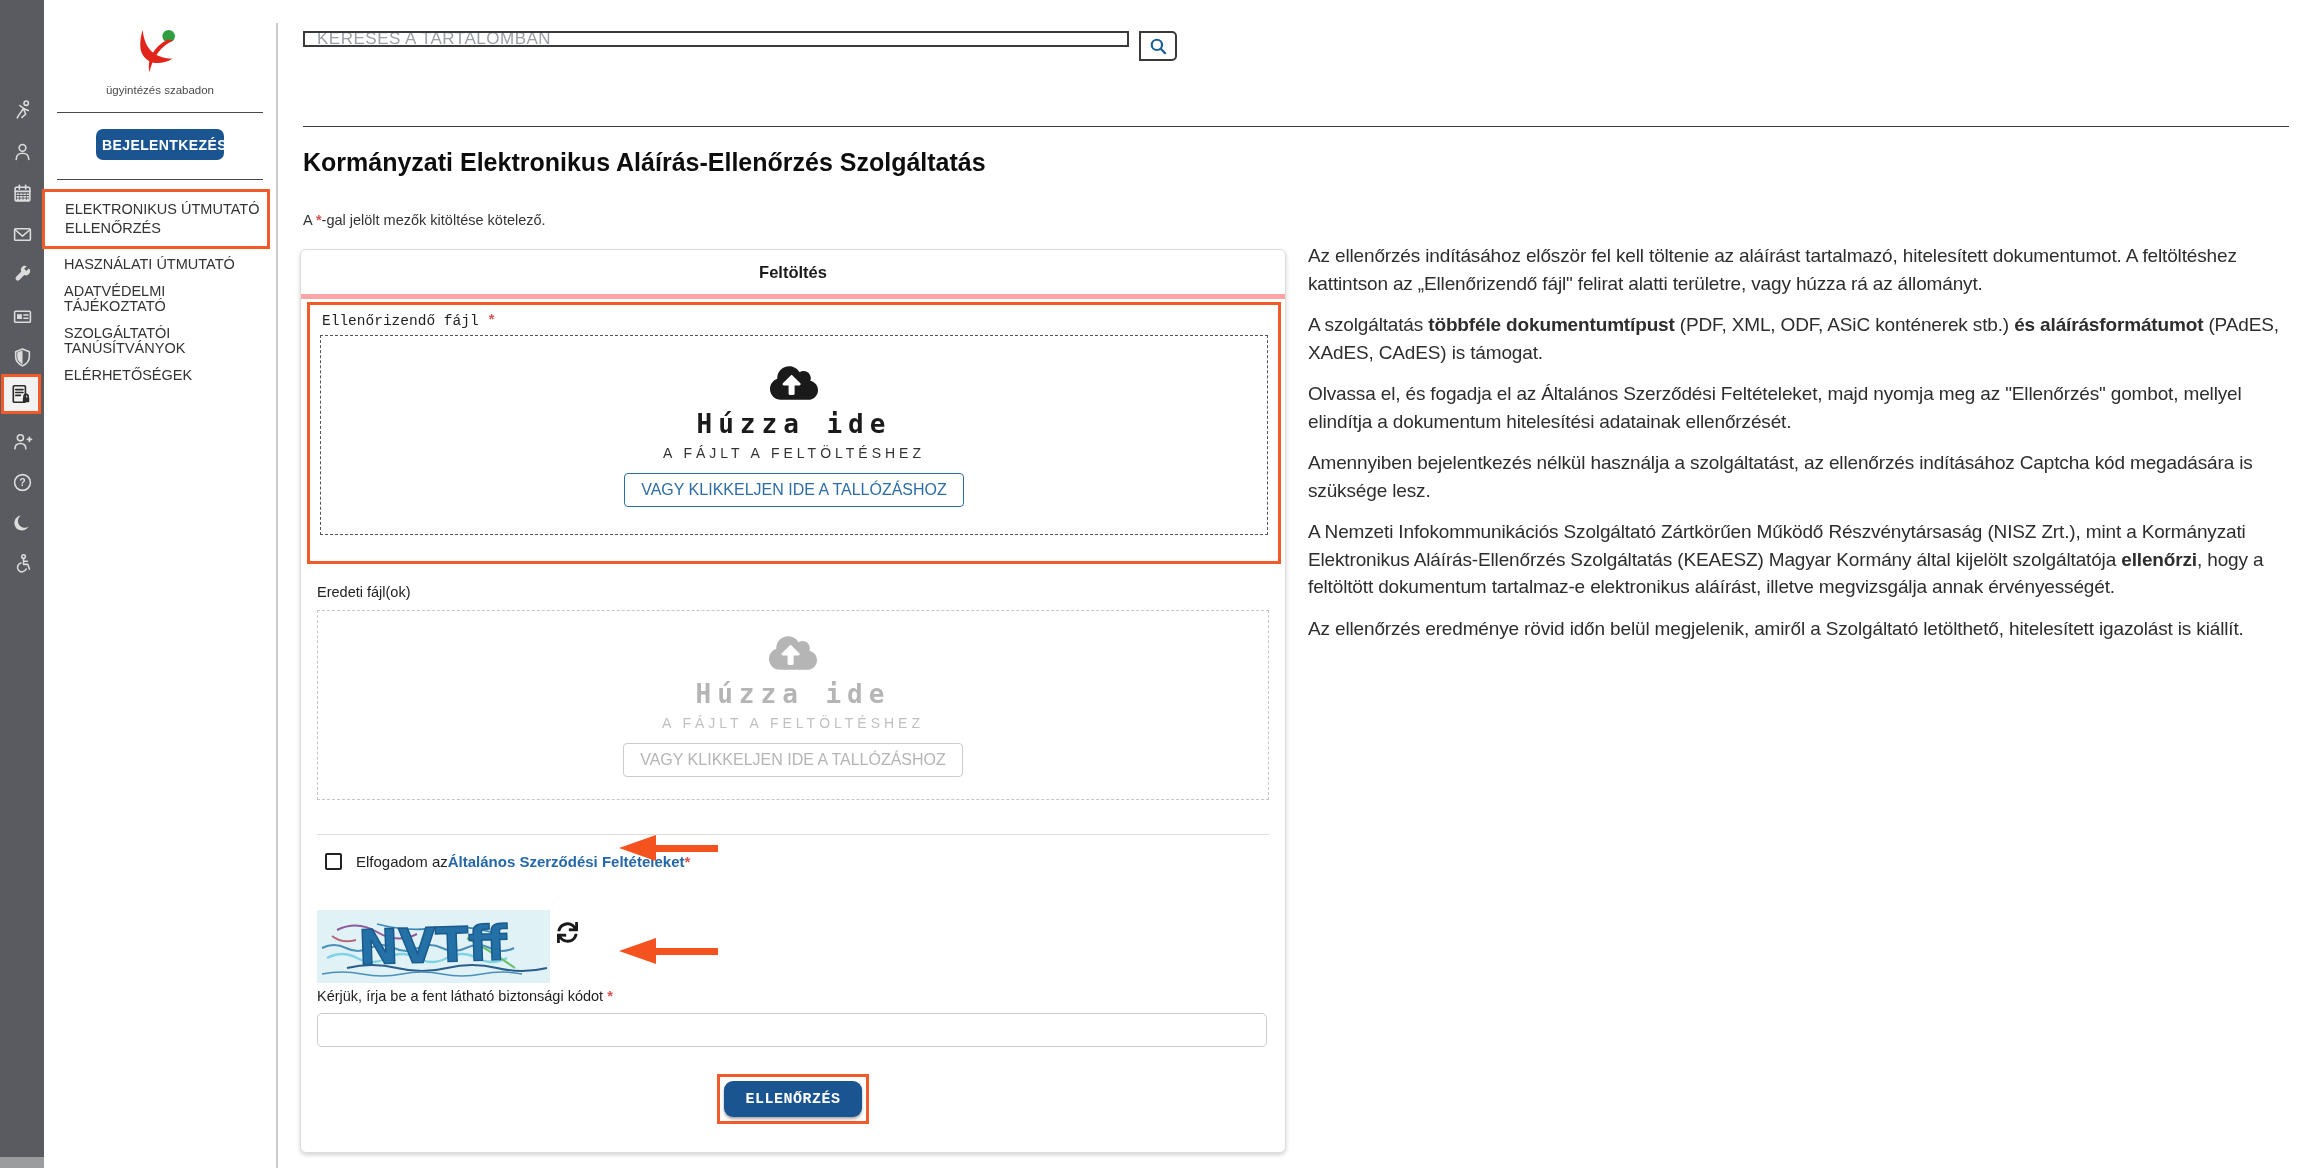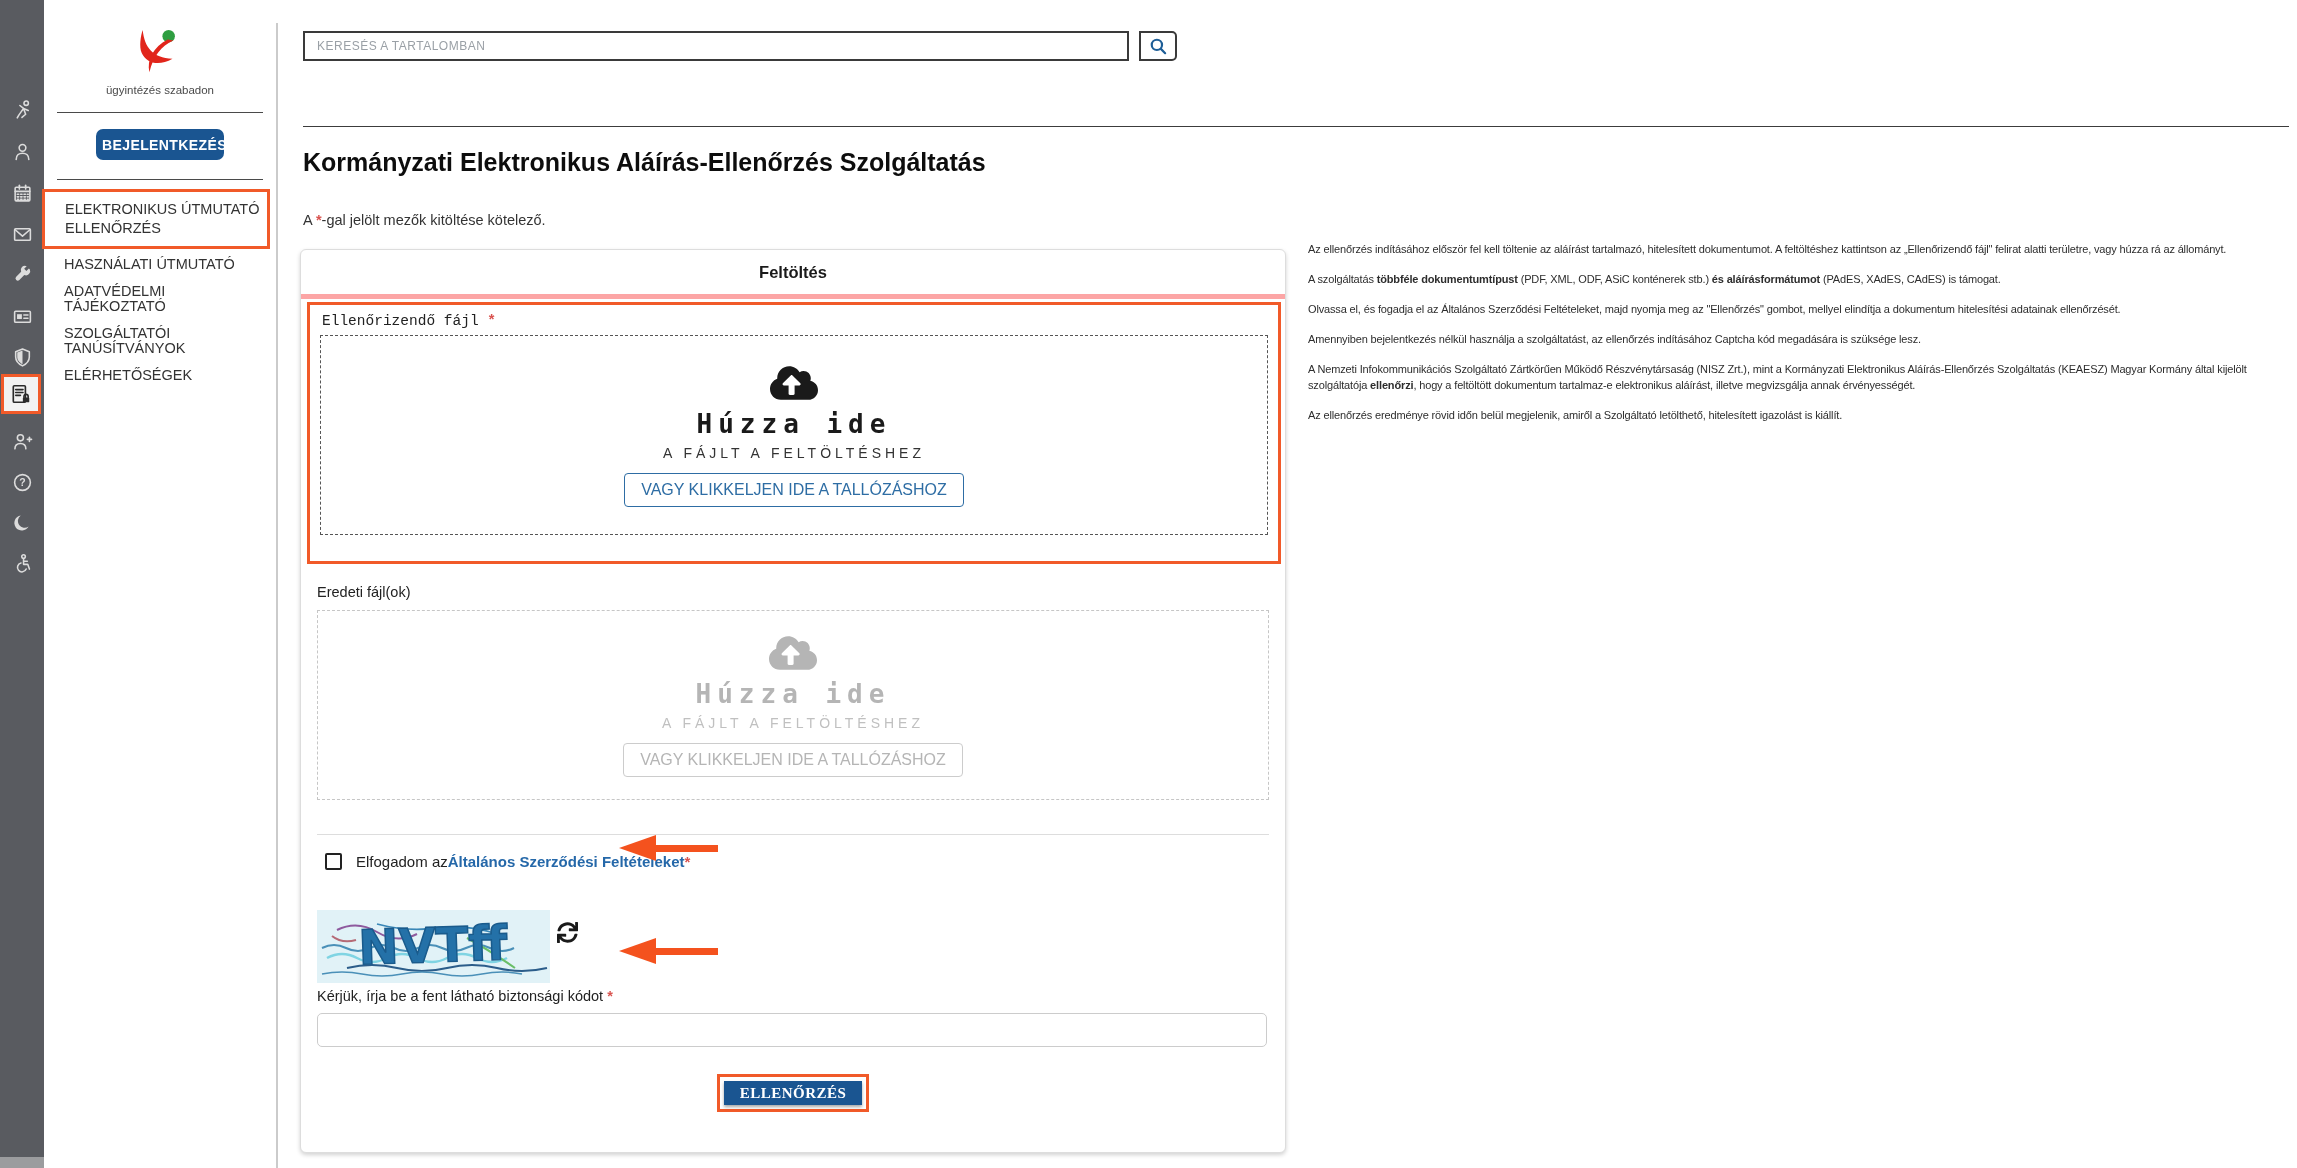--- a/index.html
+++ b/index.html
@@ -19,21 +19,21 @@
   .logo-wrap{position:absolute;top:5px;left:0;width:100%;text-align:center;cursor:pointer;}
   .logo-tagline{font-size:11.5px;color:#4a4a4a;margin-top:2px;}
   .side-div{position:absolute;left:13px;right:13px;height:0;border-top:1.5px solid #4a4a4a;}
   .login-btn{position:absolute;top:106px;left:50%;transform:translateX(-50%);width:128px;height:31px;background:#1a5591;color:#fff;border:none;border-radius:7px;font-weight:bold;font-size:14px;letter-spacing:.4px;font-family:"Liberation Sans",sans-serif;cursor:pointer;}
   .menu{position:absolute;top:166px;left:0;width:100%;}
   .menu-item{font-size:14.5px;color:#333;padding:6px 6px 6px 20px;line-height:15px;cursor:pointer;}
   .menu-item.active{border:3.5px solid #f15a29;margin-left:-2px;width:228px;box-sizing:border-box;padding:8px 6px 8px 20px;line-height:19px;margin-bottom:2px;}
 
   
   .main{position:absolute;left:278px;top:0;right:0;height:100%;}
-  .search-input{position:absolute;left:25px;top:31px;width:826px;height:30px;border:2px solid #3a3a3a;box-sizing:border-box;padding:0 12px;font-size:12px;letter-spacing:.5px;color:#333;font-family:"Liberation Sans",sans-serif;outline:none;}
+  .search-input{position:absolute;left:25px;top:31px;width:826px;height:16px;border:2px solid #3a3a3a;box-sizing:border-box;padding:0 12px;font-size:17px;letter-spacing:.5px;color:#333;font-family:"Liberation Sans",sans-serif;outline:none;}
   .search-input::placeholder{color:#9aa0a6;}
   .search-btn{position:absolute;left:861px;top:31px;width:38px;height:30px;background:#fff;border:2px solid #3a3a3a;border-radius:0 5px 5px 0;box-sizing:border-box;display:flex;align-items:center;justify-content:center;cursor:pointer;}
   .hr1{position:absolute;left:25px;right:8px;top:126px;border-top:1.5px solid #3c3c3c;}
   .page-title{position:absolute;left:25px;top:131px;font-size:25px;font-weight:bold;color:#0d0d0d;}
   .req-note{position:absolute;left:25px;top:212px;font-size:14.5px;color:#333;}
   .star{color:#d9534f;font-weight:bold;}
 
   
   .card{position:absolute;left:22px;top:249px;width:986px;height:904px;background:#fff;border:1px solid #ddd;border-radius:6px;box-shadow:0 2px 4px rgba(0,0,0,.18);box-sizing:border-box;}
   .card-header{height:44px;line-height:44px;text-align:center;font-weight:bold;font-size:16.5px;color:#1a1a1a;border-bottom:5px solid #fca5a5;}
@@ -60,24 +60,24 @@
   .attn-arrow::before{content:"";width:0;height:0;border-top:13px solid transparent;border-bottom:13px solid transparent;border-right:37px solid #f4521e;}
   .attn-arrow::after{content:"";width:62px;height:7px;background:#f4521e;}
   .arrow1{left:318px;top:585px;}
   .arrow2{left:318px;top:688px;}
   .captcha{position:absolute;left:16px;top:660px;width:233px;height:73px;cursor:default;}
   .refresh{position:absolute;left:256px;top:672px;width:21px;height:21px;cursor:pointer;}
   .refresh svg{width:21px;height:21px;fill:#1a1a1a;}
   .captcha-label{position:absolute;left:16px;top:738px;}
   .code-input{position:absolute;left:16px;top:763px;width:950px;height:34px;border:1px solid #ccc;border-radius:5px;box-sizing:border-box;padding:0 10px;font-size:15px;font-family:"Liberation Sans",sans-serif;outline:none;}
   .submit-zone{position:absolute;left:50%;transform:translateX(-50%);top:824px;border:3.5px solid #f15a29;padding:4px;}
-  .submit-btn{display:block;width:138px;height:24px;background:#1a5591;border:none;border-radius:0;color:#fff;font-weight:bold;font-size:15px;letter-spacing:.5px;font-family:Liberation Serif, serif;box-shadow:0 2px 3px rgba(0,0,0,.35);cursor:pointer;}
-
-  
-  .info{position:absolute;left:1030px;top:242px;width:985px;font-size:11px;line-height:1.45;color:#2d2d2d;letter-spacing:-.15px;}
+  .submit-btn{display:block;width:138px;height:36px;background:#1a5591;border:none;border-radius:9px;color:#fff;font-weight:bold;font-size:15px;letter-spacing:.5px;font-family:Liberation Mono, monospace;box-shadow:0 2px 3px rgba(0,0,0,.35);cursor:pointer;}
+
+  
+  .info{position:absolute;left:1030px;top:242px;width:985px;font-size:19px;line-height:1.45;color:#2d2d2d;letter-spacing:-.15px;}
   .info p{margin:0 0 14px 0;}
 </style>
 </head>
 <body>
 
 <div class="stage">
 
   <nav class="iconbar">
     <div class="slot" style="top:97px">
       <svg viewBox="0 0 20 20">

